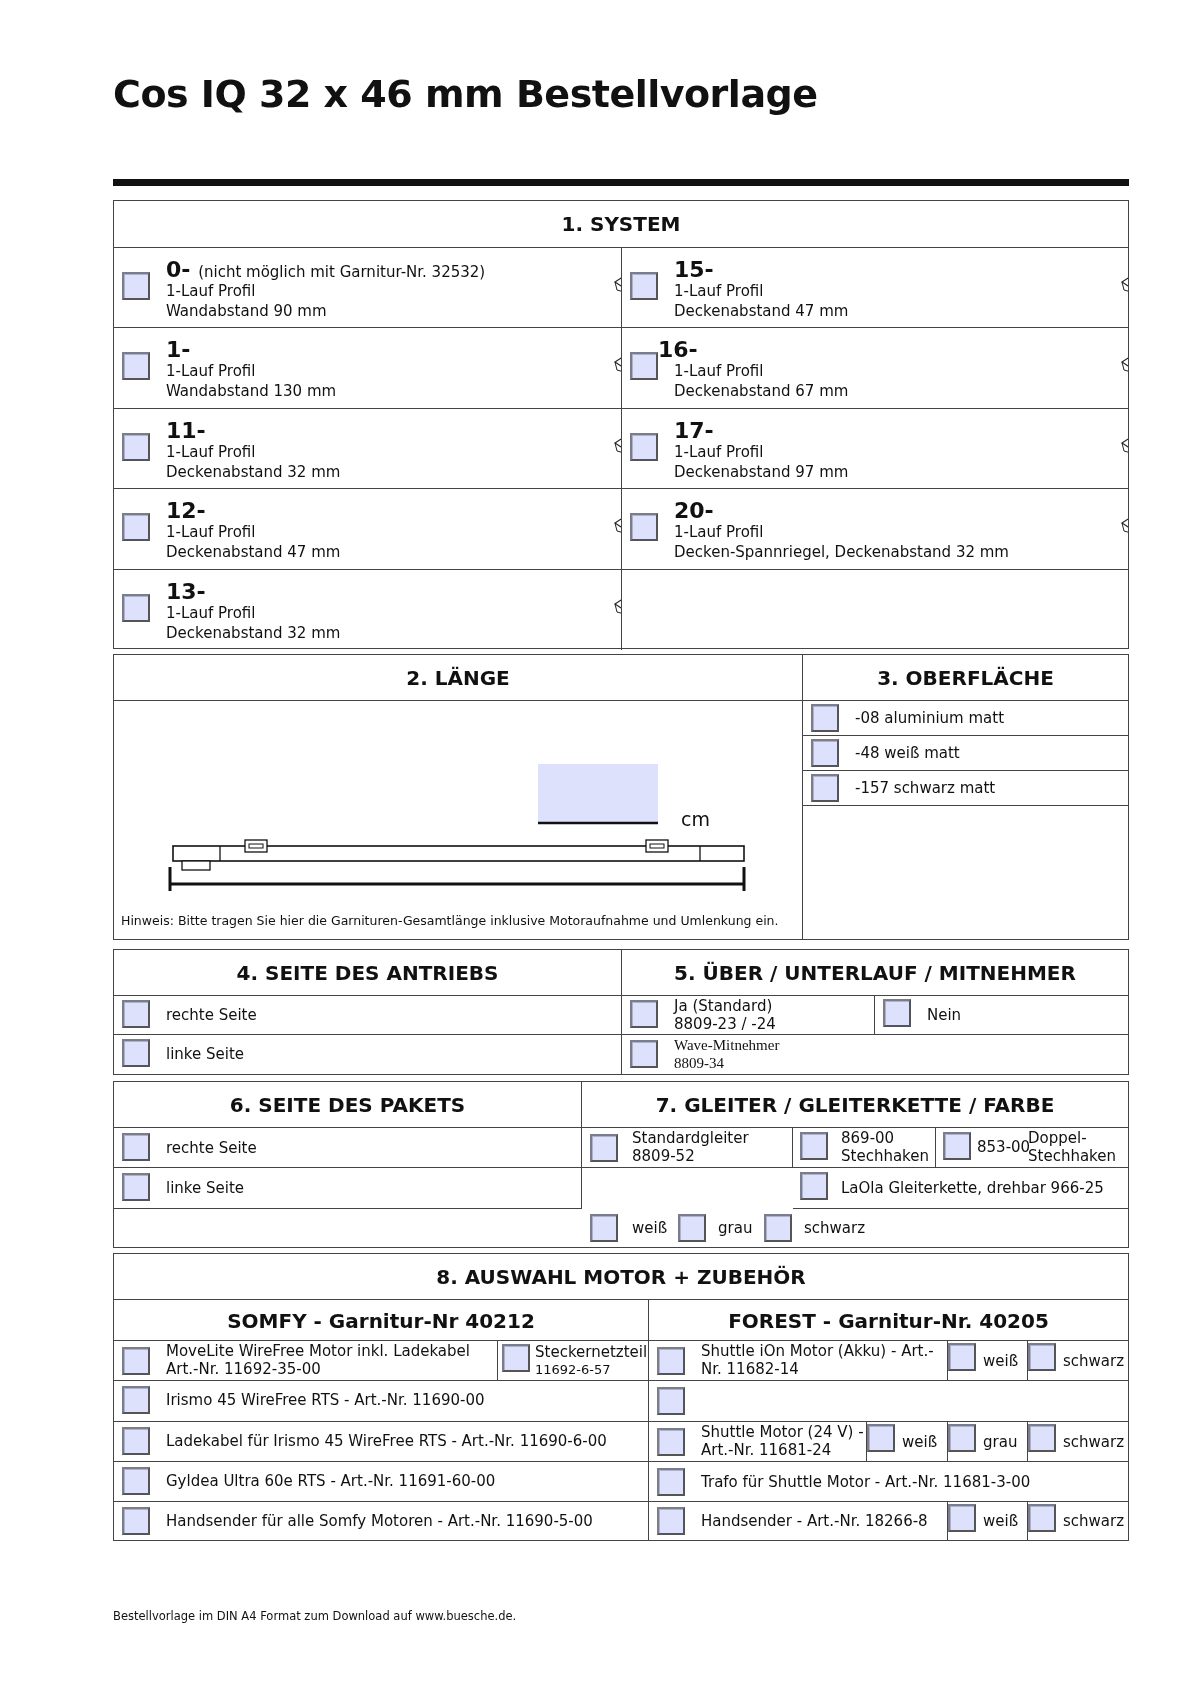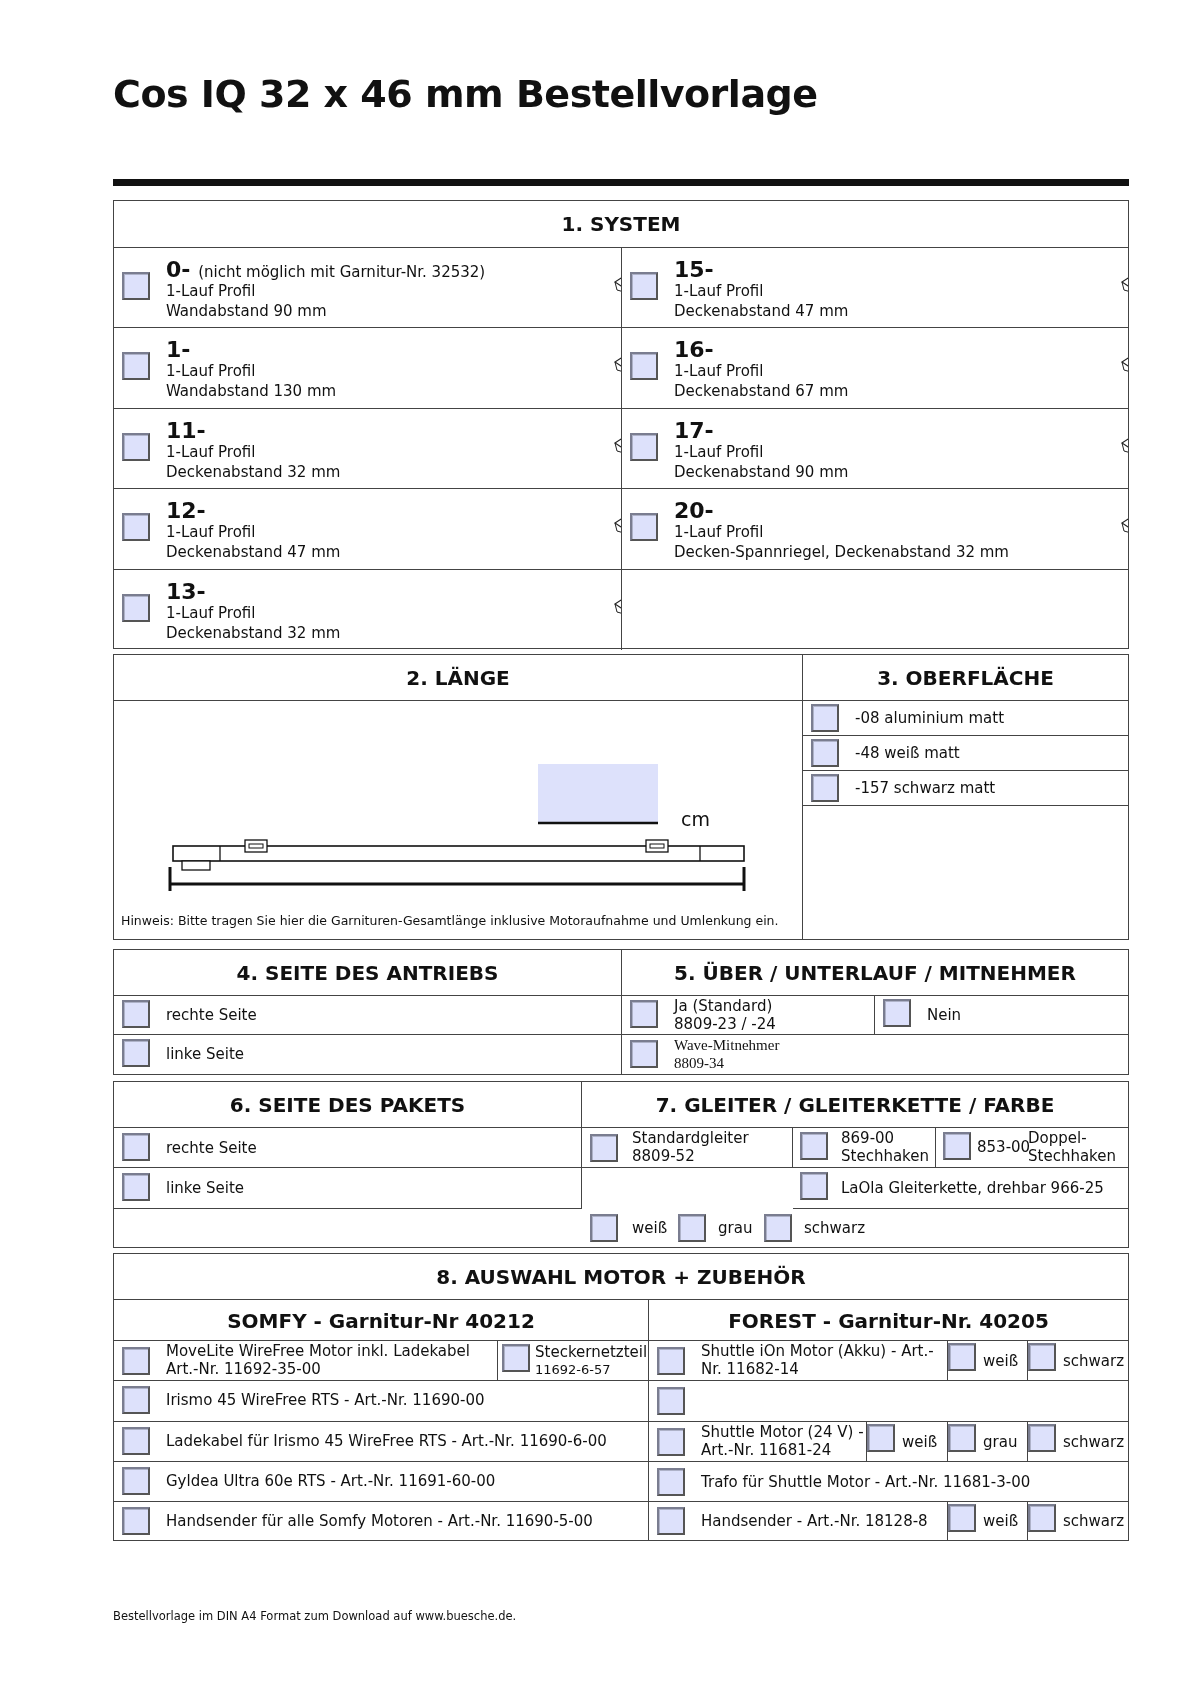--- a/index.html
+++ b/index.html
@@ -71,21 +71,21 @@
             <line x1="12" y1="20" x2="92" y2="41" stroke="#222" stroke-width="0.8"></line>
             <line x1="14" y1="18" x2="92" y2="38" stroke="#555" stroke-width="2"></line>
             <path d="M4 22 L6 30 L86 52" fill="none" stroke="#222" stroke-width="1"></path>
             <path d="M60 22 L60 14 L82 8 L82 2 L92 2 L92 22 L82 26 L78 24" fill="#fff" stroke="#222" stroke-width="1.1"></path>
             <path d="M64 22 L64 30 L72 28 L72 20" fill="#fff" stroke="#222" stroke-width="1"></path>
           </svg>
         </div>
       </div>
       <div class="cell nr" style="left: 508px; top: 127.4px; width: 506px; height: 80.4px;">
         <div class="cb" style="left:8px;top:24px;"></div>
-        <div class="lbl code" style="left:52px;top:11px;"><span>16-</span> <small></small></div>
+        <div class="lbl code" style="left:36px;top:11px;"><span>16-</span> <small></small></div>
         <div class="lbl" style="left:52px;top:34px;">1-Lauf Profil</div>
         <div class="lbl" style="left:52px;top:54px;">Deckenabstand 67 mm</div>
         <div style="position:absolute;right:10px;top:12px;">
           <svg class="prof" viewBox="0 0 100 60">
             <path d="M4 22 L10 18 L94 40 L96 46 L90 54 L86 52 L88 46 L10 26 Z" fill="#fff" stroke="#222" stroke-width="1.1"></path>
             <line x1="12" y1="20" x2="92" y2="41" stroke="#222" stroke-width="0.8"></line>
             <line x1="14" y1="18" x2="92" y2="38" stroke="#555" stroke-width="2"></line>
             <path d="M4 22 L6 30 L86 52" fill="none" stroke="#222" stroke-width="1"></path>
             <rect x="60" y="14" width="5" height="9" fill="#fff" stroke="#222" stroke-width="1"></rect>
           </svg>
@@ -103,21 +103,21 @@
             <line x1="14" y1="18" x2="92" y2="38" stroke="#555" stroke-width="2"></line>
             <path d="M4 22 L6 30 L86 52" fill="none" stroke="#222" stroke-width="1"></path>
             <rect x="60" y="14" width="5" height="9" fill="#fff" stroke="#222" stroke-width="1"></rect>
           </svg>
         </div>
       </div>
       <div class="cell nr" style="left: 508px; top: 207.8px; width: 506px; height: 80.4px;">
         <div class="cb" style="left:8px;top:24px;"></div>
         <div class="lbl code" style="left:52px;top:11px;"><span>17-</span> <small></small></div>
         <div class="lbl" style="left:52px;top:34px;">1-Lauf Profil</div>
-        <div class="lbl" style="left:52px;top:54px;">Deckenabstand 90 mm</div>
+        <div class="lbl" style="left:52px;top:54px;">Deckenabstand 97 mm</div>
         <div style="position:absolute;right:10px;top:12px;">
           <svg class="prof" viewBox="0 0 100 60">
             <path d="M4 22 L10 18 L94 40 L96 46 L90 54 L86 52 L88 46 L10 26 Z" fill="#fff" stroke="#222" stroke-width="1.1"></path>
             <line x1="12" y1="20" x2="92" y2="41" stroke="#222" stroke-width="0.8"></line>
             <line x1="14" y1="18" x2="92" y2="38" stroke="#555" stroke-width="2"></line>
             <path d="M4 22 L6 30 L86 52" fill="none" stroke="#222" stroke-width="1"></path>
             <path d="M52 20 L58 12 L76 14 L72 22 Z" fill="#fff" stroke="#222" stroke-width="1.1"></path>
             <circle cx="64" cy="17" r="3" fill="none" stroke="#222" stroke-width="1"></circle>
           </svg>
         </div>
@@ -360,21 +360,21 @@
     <div style="position:absolute;left:378px;top:0;width:1px;height:40px;background:#444;"></div>
     <div class="cb" style="left:379px;top:2px;"></div>
     <div class="lbl" style="left:414px;top:11px;">schwarz</div>
   </div>
   <div class="cell nr" style="left:535px;top:208px;width:479px;height:40px;">
     <div class="cb" style="left:8px;top:6px;"></div>
     <div class="lbl" style="left:52px;top:11px;">Trafo für Shuttle Motor - Art.-Nr. 11681-3-00</div>
   </div>
   <div class="cell nr nb" style="left:535px;top:248px;width:479px;height:38px;">
     <div class="cb" style="left:8px;top:5px;"></div>
-    <div class="lbl" style="left:52px;top:10px;">Handsender - Art.-Nr. 18128-8</div>
+    <div class="lbl" style="left:52px;top:10px;">Handsender - Art.-Nr. 18266-8</div>
     <div style="position:absolute;left:298px;top:0;width:1px;height:38px;background:#444;"></div>
     <div class="cb" style="left:299px;top:2px;"></div>
     <div class="lbl" style="left:334px;top:10px;">weiß</div>
     <div style="position:absolute;left:378px;top:0;width:1px;height:38px;background:#444;"></div>
     <div class="cb" style="left:379px;top:2px;"></div>
     <div class="lbl" style="left:414px;top:10px;">schwarz</div>
   </div>
 </div>
 
 <div class="footer">Bestellvorlage im DIN A4 Format zum Download auf www.buesche.de.</div>

